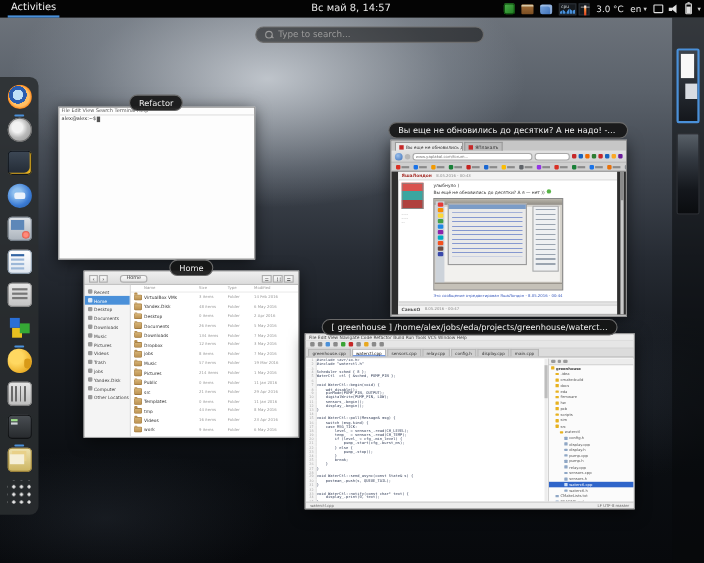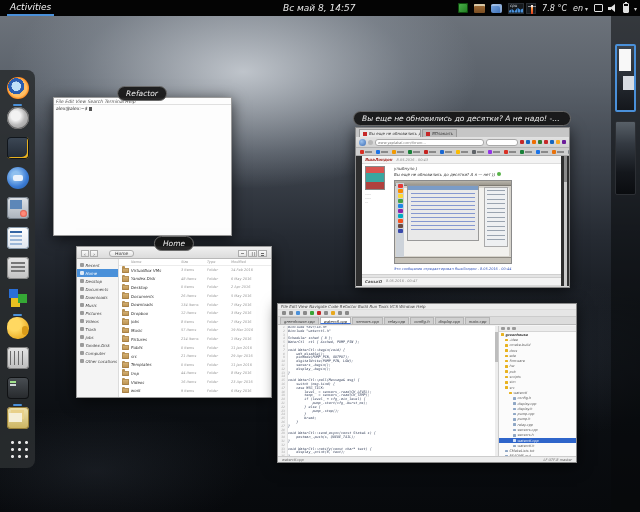--- a/index.html
+++ b/index.html
@@ -2,21 +2,21 @@
 <html><head>
 <meta charset="utf-8">
 <style>
   html,body{margin:0;padding:0;background:#000;}
   *{box-sizing:border-box;font-family:"DejaVu Sans","Liberation Sans",sans-serif;}
   .screen{position:relative;width:640px;height:512px;overflow:hidden;
     background:
       radial-gradient(ellipse 300px 150px at 38% 14%, rgba(215,220,226,.80), rgba(150,158,168,.35) 55%, rgba(90,96,106,0) 78%),
       radial-gradient(ellipse 260px 120px at 80% 70%, rgba(70,80,95,.25), rgba(0,0,0,0) 70%),
       radial-gradient(ellipse 220px 90px at 15% 92%, rgba(80,90,105,.20), rgba(0,0,0,0) 70%),
-      linear-gradient(#70767e 0%, #5b626b 16%, #3d434c 32%, #262b33 46%, #171b21 60%, #0b0e12 82%, #07090c 100%); font-style: italic;}
+      linear-gradient(#70767e 0%, #5b626b 16%, #3d434c 32%, #262b33 46%, #171b21 60%, #0b0e12 82%, #07090c 100%);}
   
   .topbar{position:absolute;left:0;top:0;width:640px;height:16px;background:#040404;color:#ddd;z-index:50;}
   .activities{position:absolute;left:7px;top:0;height:16px;line-height:15px;font-size:9px;color:#f2f2f2;padding:0 3px;border-bottom:2px solid #4a90d9;}
   .clock{position:absolute;left:283px;top:0;height:16px;line-height:16px;font-size:9px;color:#e8e8e8;}
   .tray{position:absolute;right:3px;top:0;height:16px;display:flex;align-items:center;gap:6px;}
   .ti{display:inline-block;}
   .ti-green{width:10px;height:10px;border-radius:2px;background:linear-gradient(135deg,#4db34d,#1f7a1f);box-shadow:inset 0 0 0 1px #0d4d0d;}
   .ti-book{width:11px;height:9px;border-radius:1px;background:linear-gradient(#a4713a,#7a4d22);box-shadow:inset 0 2px 0 #d8c9a8;}
   .ti-cloud{width:11px;height:9px;border-radius:2px;background:linear-gradient(135deg,#7aa7e0,#3b6db4);box-shadow:inset -2px 2px 0 rgba(255,255,255,.35);}
   .sysmon{display:flex;align-items:flex-end;gap:2px;}
@@ -208,34 +208,38 @@
       <span class="ti ti-green"></span>
       <span class="ti ti-book"></span>
       <span class="ti ti-cloud"></span>
       <span class="sysmon">
         <span class="sm-cpu">
             <span class="lbl">cpu</span>
             <span class="bars"></span>
           </span>
         <span class="sm-temp"></span>
       </span>
-      <span class="temp-txt">7.8 °C</span>
+      <span class="temp-txt">3.0 °C</span>
       <span style="display:flex;align-items:center;gap:2px;">
         <span class="kbd-txt">en</span>
         <span class="caret">▾</span>
       </span>
       <span style="display:flex;align-items:center;gap:5px;">
         <span class="ti ti-screen"></span>
         <span class="ti ti-vol"></span>
         <span class="ti ti-batt"></span>
         <span class="caret">▾</span>
       </span>
     </div>
   </div>
 
+  <div class="search">
+    <span class="mag"></span>
+    <span class="search-text">Type to search...</span>
+  </div>
 
   <div class="dock">
 
   <div class="slot" data-running="true">
         <div class="ic ic-firefox"></div>
         <div class="dash"></div>
       </div>
       <div class="slot" data-running="false">
         <div class="ic ic-photos"></div>
 
@@ -615,20 +619,21 @@
               <span class="f-name">work</span>
               <span class="f-size">9 items</span>
               <span class="f-type">Folder</span>
               <span class="f-mod">6 May 2016</span>
             </div>
           </div>
       </div>
     </div>
   </div>
 
+  <div class="pill" style="left:427px;top:290px;max-width:300px;">[ greenhouse ] /home/alex/jobs/eda/projects/greenhouse/waterct…</div>
   <div class="win edit">
     <div class="e-menu">File  Edit  View  Navigate  Code  Refactor  Build  Run  Tools  VCS  Window  Help</div>
     <div class="e-tools">
 
     <span class="e-tb" style="background: rgb(138, 138, 138);"></span>
         <span class="e-tb" style="background: rgb(138, 138, 138);"></span>
         <span class="e-tb" style="background: rgb(74, 144, 217);"></span>
         <span class="e-tb" style="background: rgb(138, 138, 138);"></span>
         <span class="e-tb" style="background: rgb(58, 163, 53);"></span>
         <span class="e-tb" style="background: rgb(198, 40, 40);"></span>

